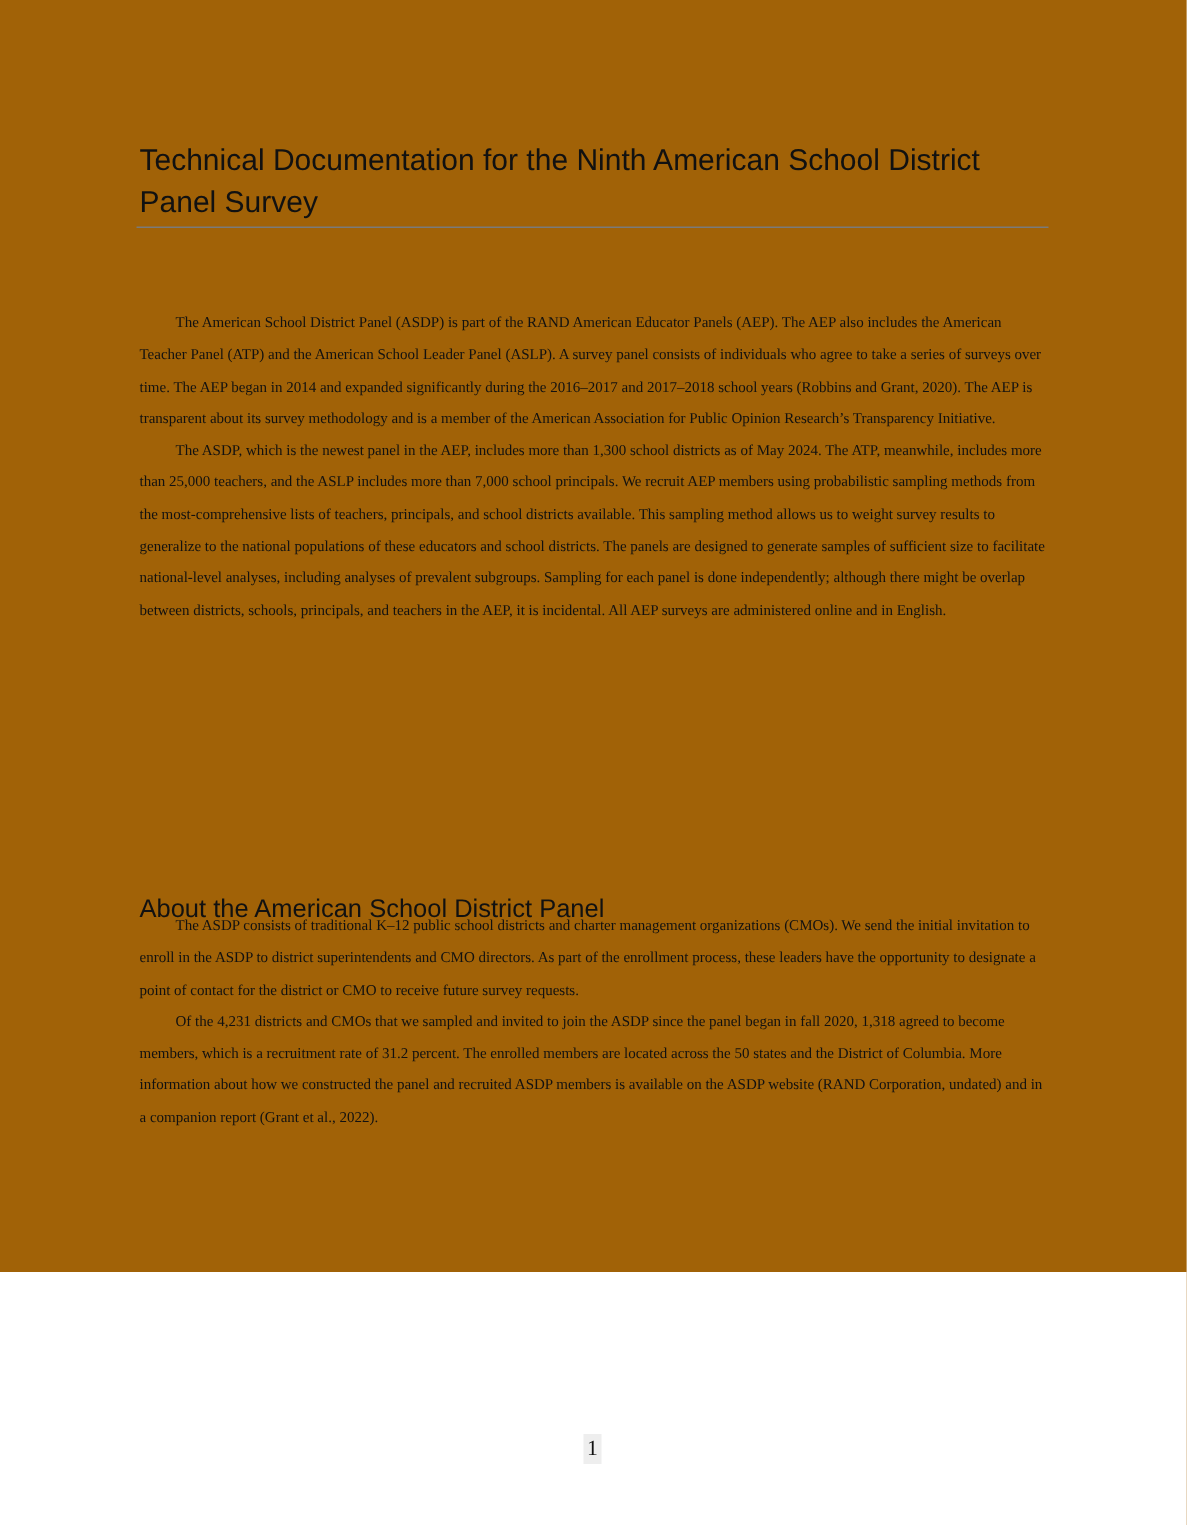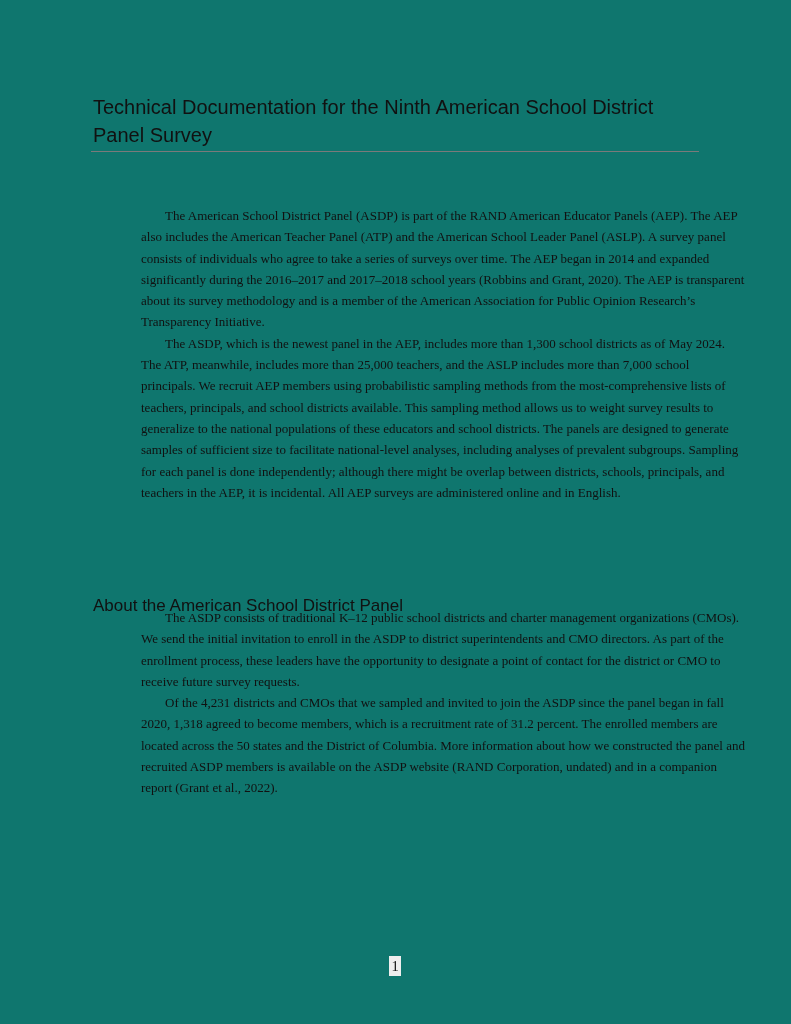--- a/index.html
+++ b/index.html
@@ -1,31 +1,30 @@
 <!DOCTYPE html>
 <html><head>
   <meta charset="utf-8">
   <style>
     html, body { margin: 0; padding: 0; background: #ffffff; }
     body { width: 791px; height: 1024px; position: relative; overflow: hidden; }
-    .page { position: absolute; left: 0; top: 0; width: 791px; height: 1024px; background: #0f766e; text-decoration: underline; }
+    .page { position: absolute; left: 0; top: 0; width: 791px; height: 848px; background: #a16207; text-decoration: underline; }
     .title {
       position: absolute; left: 93px; top: 93px; width: 610px;
       font-family: "Liberation Sans", sans-serif; font-size: 20px; line-height: 28px;
       color: #111; margin: 0; font-weight: normal;
     }
     .title-rule {
       position: absolute; left: 91px; top: 151px; width: 608px; height: 0;
       border-top: 1.3px solid #7a7a7a;
     }
     .body-text {
       position: absolute; left: 93px; width: 604px;
-      font-family: "Liberation Serif", serif; font-size: 13px; line-height: 21.3px;
+      font-family: "Liberation Serif", serif; font-size: 10px; line-height: 21.3px;
       color: #111;
-      margin-left: 48px;
     }
     .body-text p { margin: 0; text-indent: 24px; }
     #sec1 { top: 205px; }
     .heading {
       position: absolute; left: 93px; top: 594px;
       font-family: "Liberation Sans", sans-serif; font-size: 17px; line-height: 24px;
       color: #111; margin: 0; font-weight: normal;
     }
     #sec2 { top: 607px; }
     .page-number {

